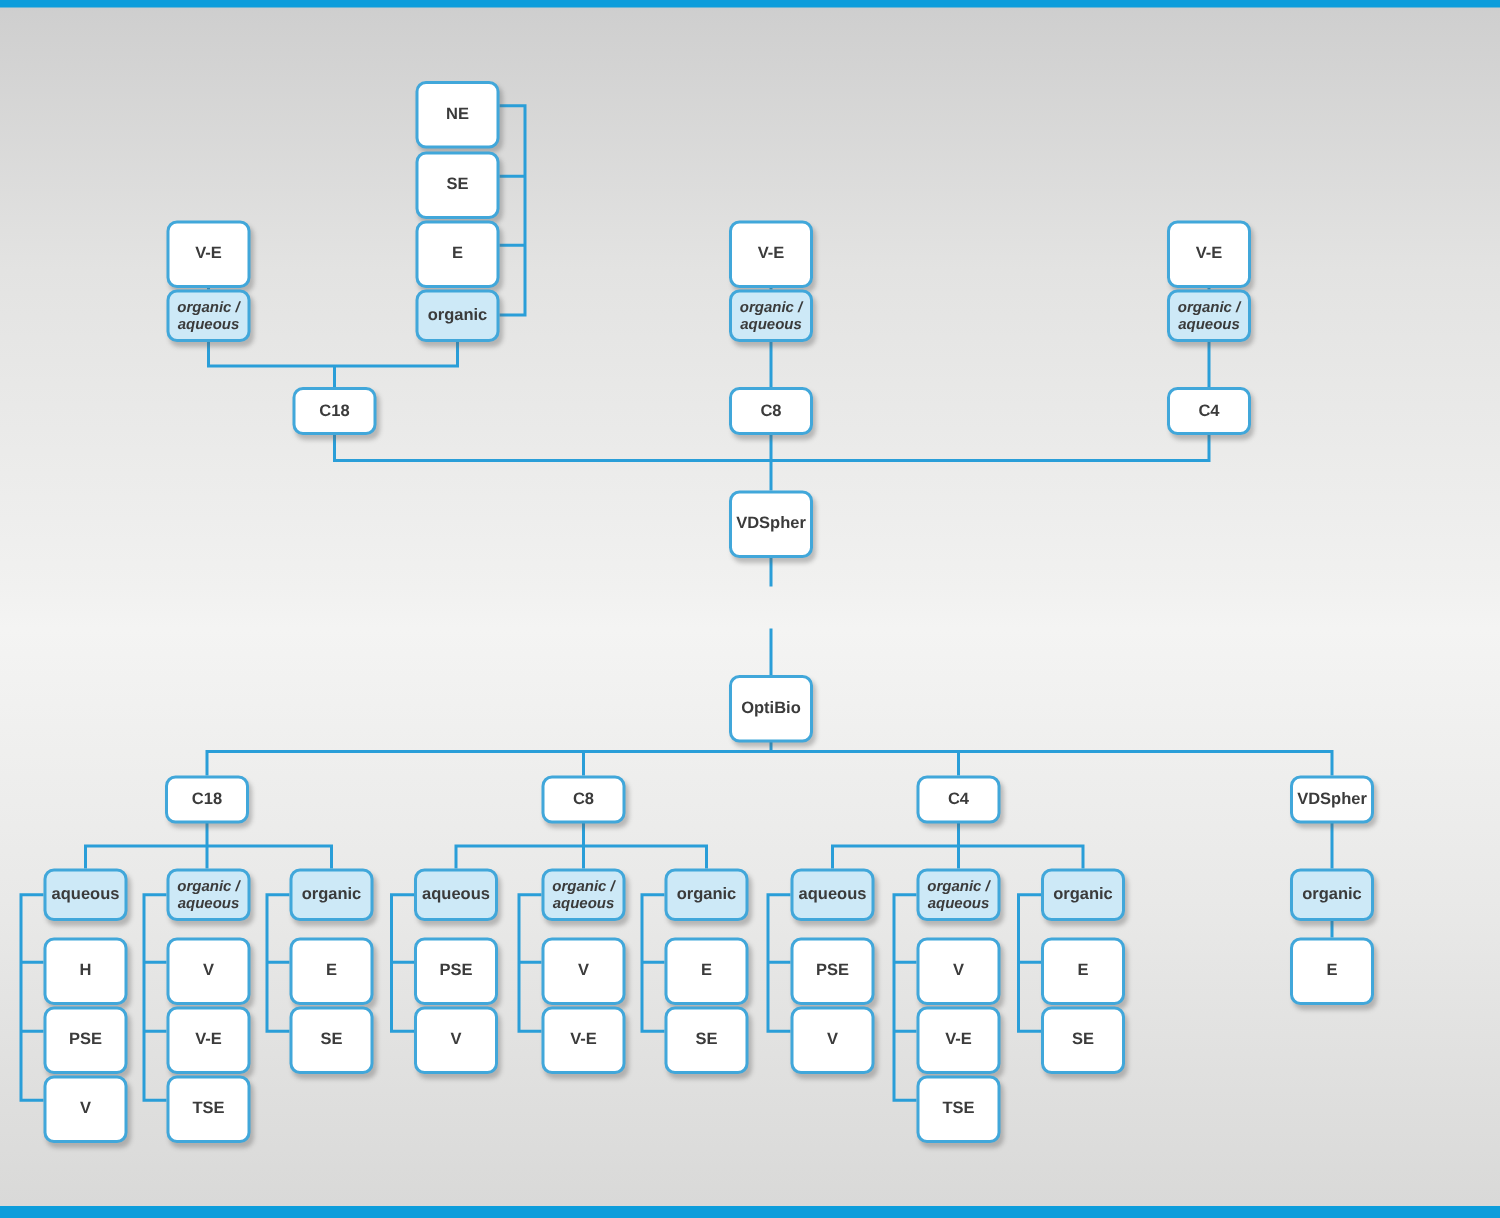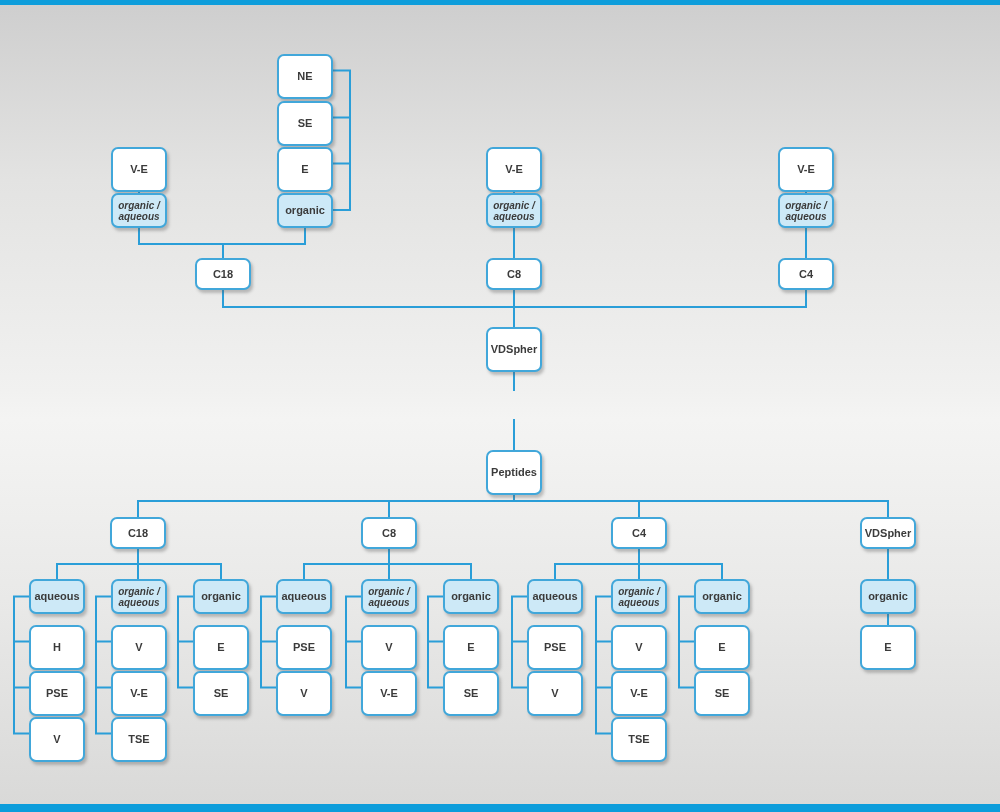--- a/index.html
+++ b/index.html
@@ -86,21 +86,21 @@
   <div class="node" style="left:486px;top:147px">V-E</div>
   <div class="node shaded tall twoline" style="left:486px;top:193px">organic / aqueous</div>
   <div class="node short" style="left:486px;top:258px">C8</div>
 
   <div class="node" style="left:778px;top:147px">V-E</div>
   <div class="node shaded tall twoline" style="left:778px;top:193px">organic / aqueous</div>
   <div class="node short" style="left:778px;top:258px">C4</div>
 
   <div class="node" style="left:486px;top:327px">VDSpher</div>
 
-  <div class="node" style="left:486px;top:450px">Peptides</div>
+  <div class="node" style="left:486px;top:450px">OptiBio</div>
 
   <div class="node short" style="left:110px;top:517px">C18</div>
   <div class="node short" style="left:361px;top:517px">C8</div>
   <div class="node short" style="left:611px;top:517px">C4</div>
   <div class="node short" style="left:860px;top:517px">VDSpher</div>
 
   <div class="node shaded tall" style="left:29px;top:579px">aqueous</div>
   <div class="node shaded tall twoline" style="left:111px;top:579px">organic / aqueous</div>
   <div class="node shaded tall" style="left:193px;top:579px">organic</div>
   <div class="node" style="left:29px;top:625px">H</div>

